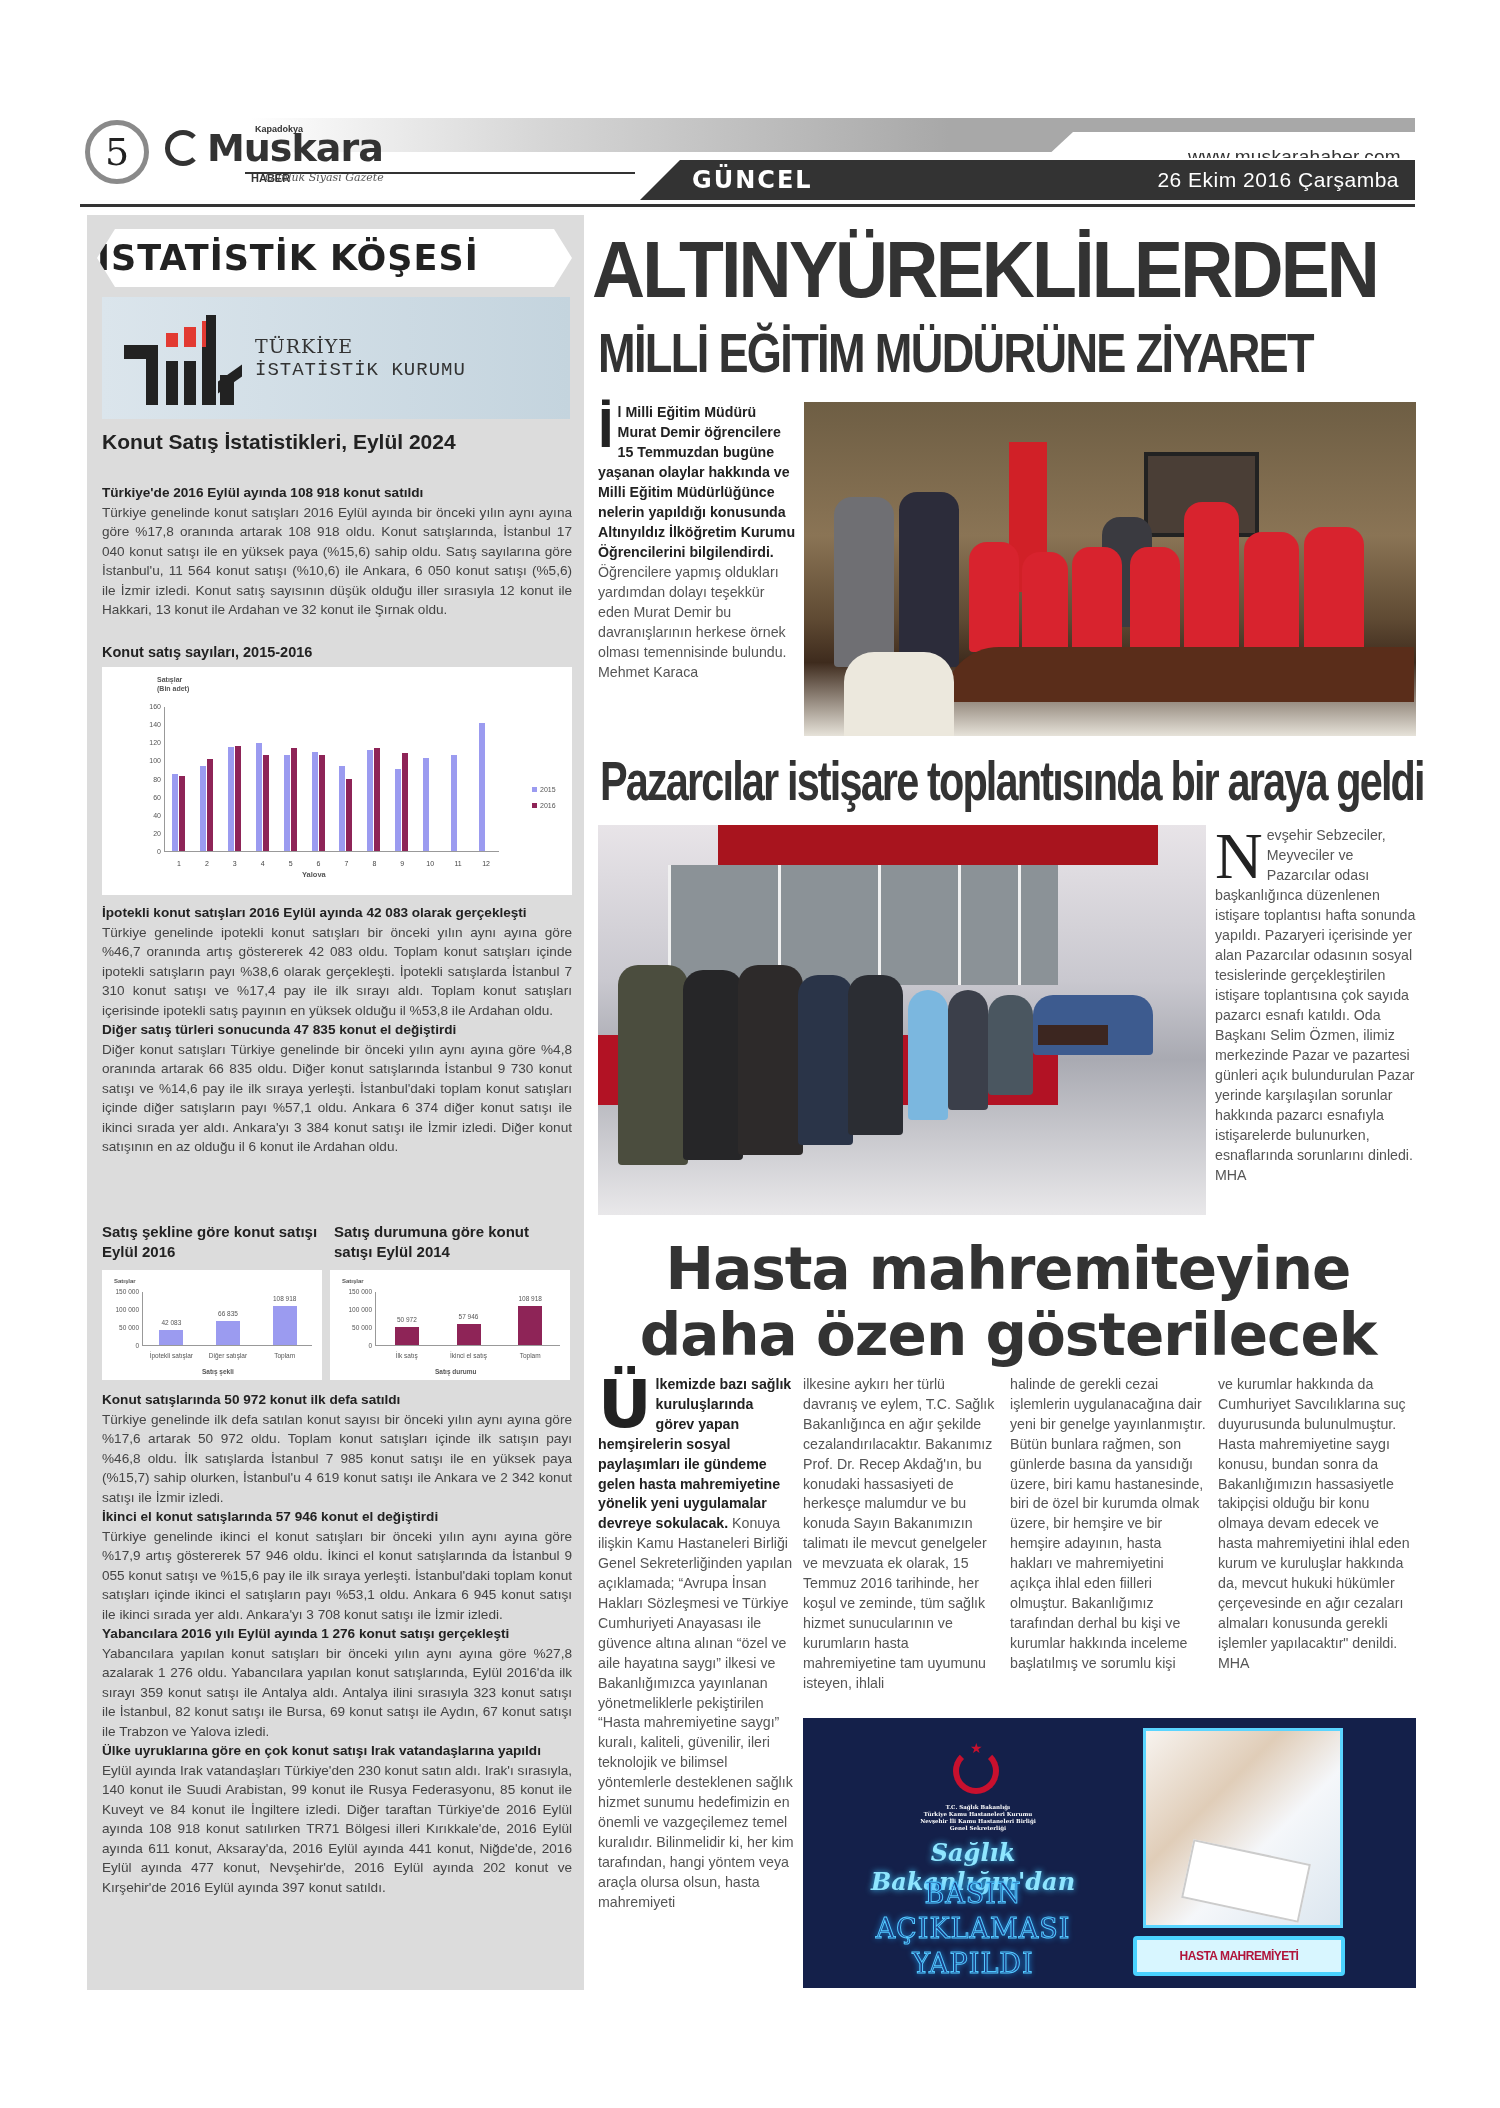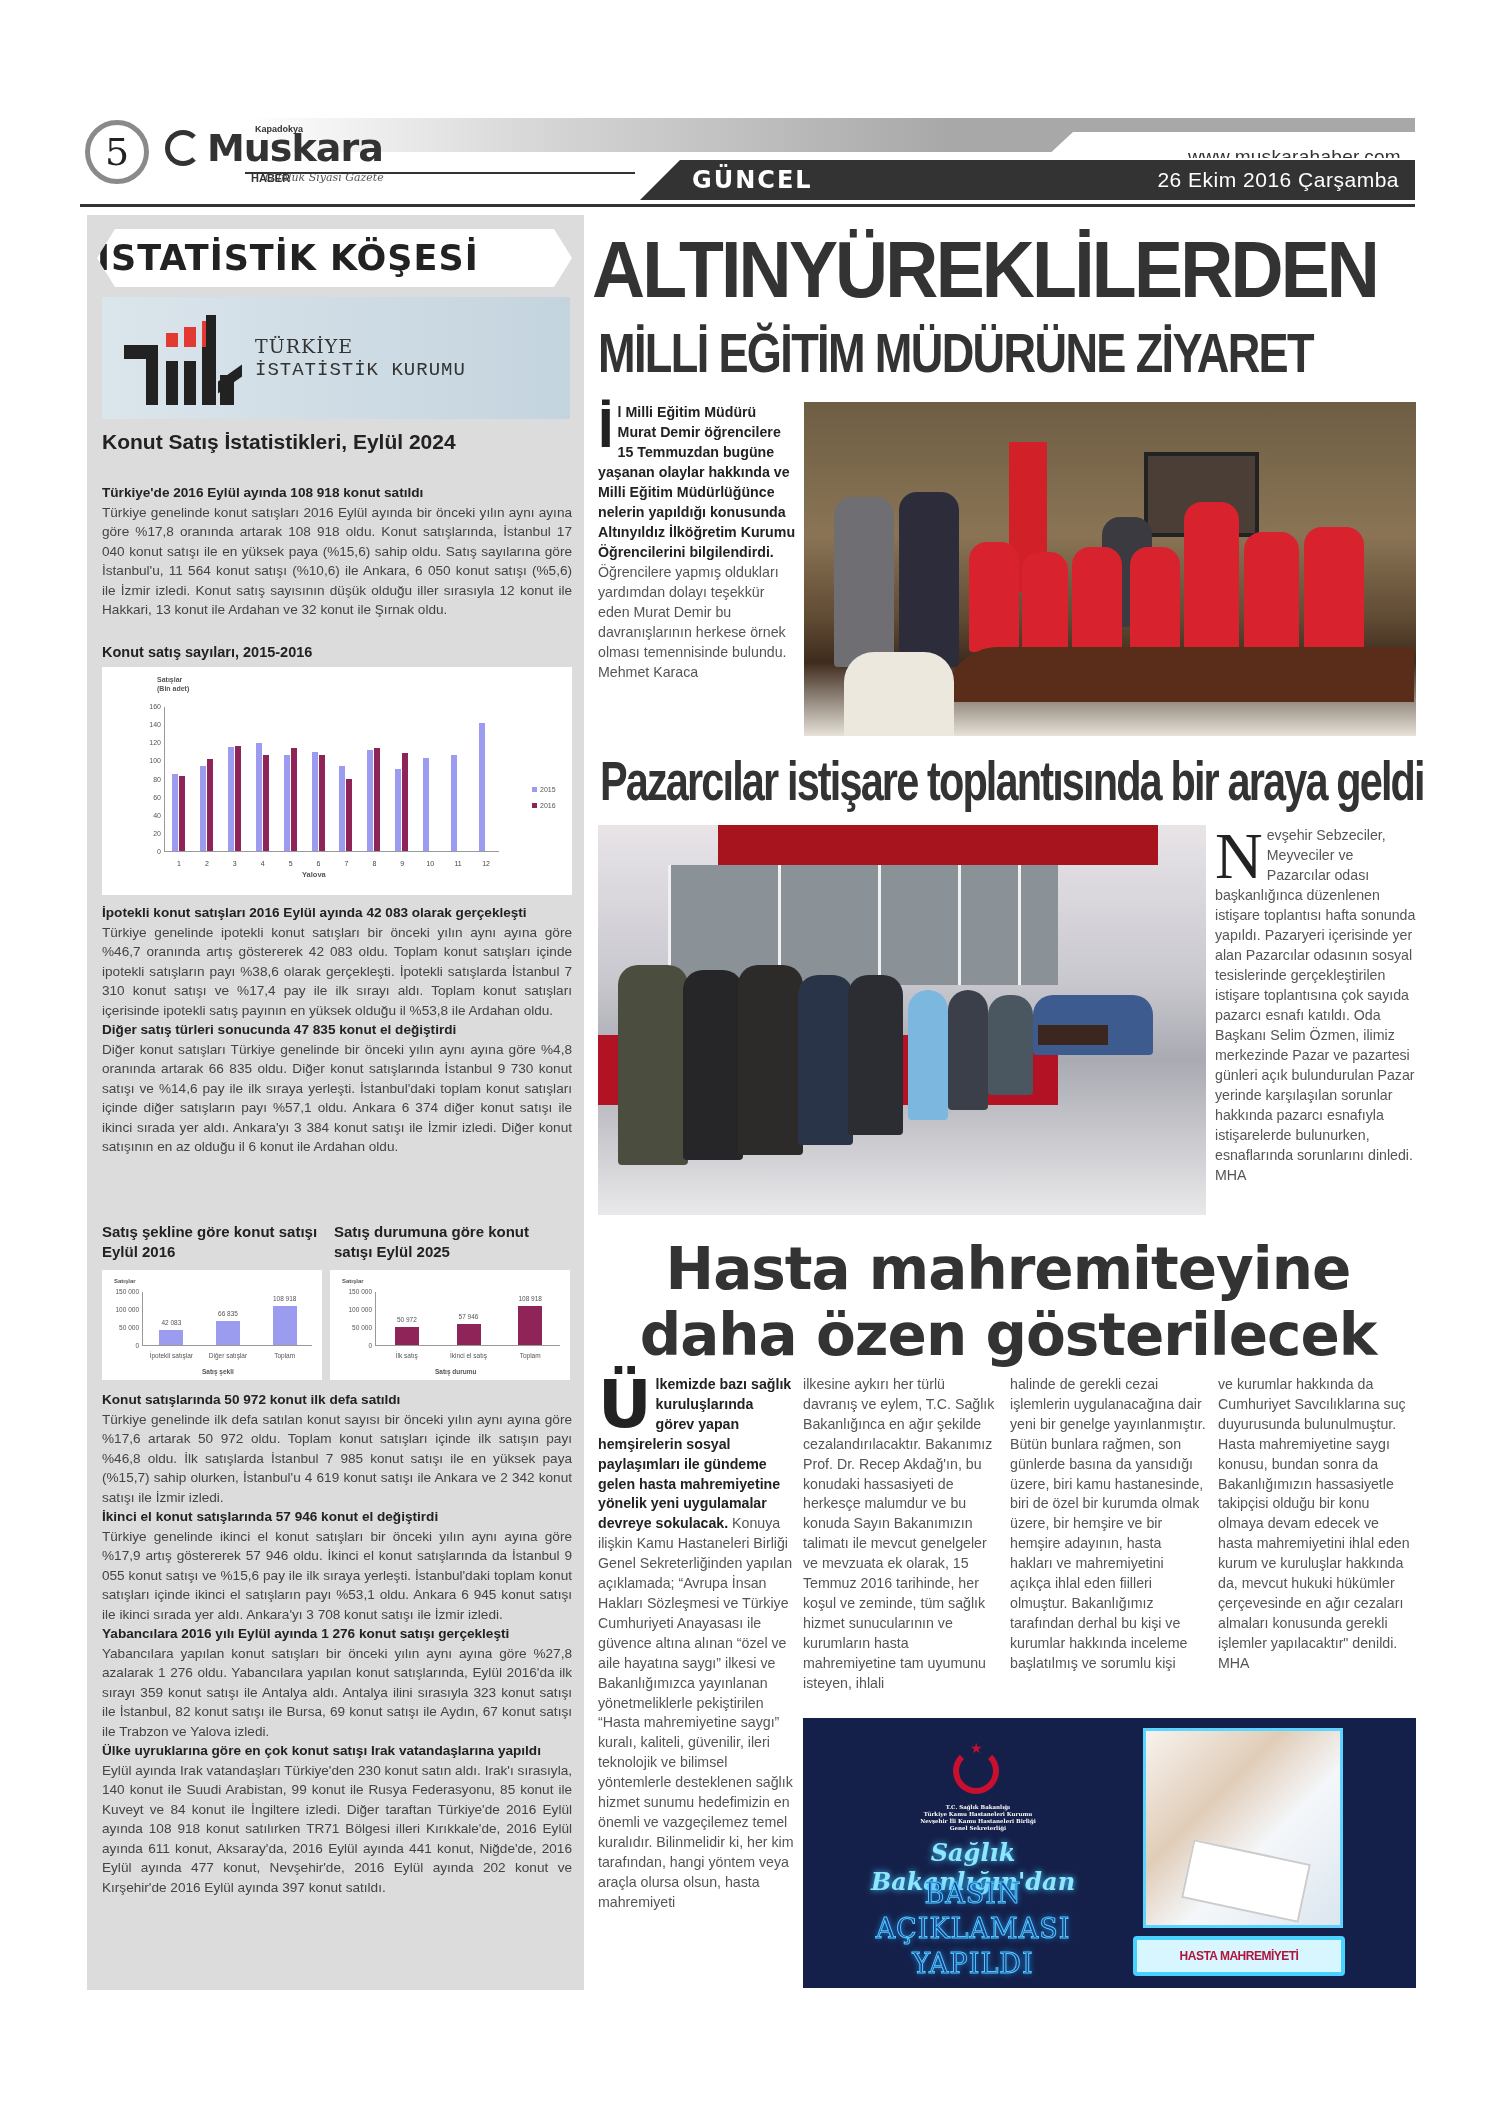--- a/index.html
+++ b/index.html
@@ -249,21 +249,21 @@
   </div>
 
   <div class="stats-body" style="top:688px;">
     <b>İpotekli konut satışları 2016 Eylül ayında 42 083 olarak gerçekleşti</b>
     <span>Türkiye genelinde ipotekli konut satışları bir önceki yılın aynı ayına göre %46,7 oranında artış göstererek 42 083 oldu. Toplam konut satışları içinde ipotekli satışların payı %38,6 olarak gerçekleşti. İpotekli satışlarda İstanbul 7 310 konut satışı ve %17,4 pay ile ilk sırayı aldı. Toplam konut satışları içerisinde ipotekli satış payının en yüksek olduğu il %53,8 ile Ardahan oldu.</span>
     <b>Diğer satış türleri sonucunda 47 835 konut el değiştirdi</b>
     <span>Diğer konut satışları Türkiye genelinde bir önceki yılın aynı ayına göre %4,8 oranında artarak 66 835 oldu. Diğer konut satışlarında İstanbul 9 730 konut satışı ve %14,6 pay ile ilk sıraya yerleşti. İstanbul'daki toplam konut satışları içinde diğer satışların payı %57,1 oldu. Ankara 6 374 diğer konut satışı ile ikinci sırada yer aldı. Ankara'yı 3 384 konut satışı ile İzmir izledi. Diğer konut satışının en az olduğu il 6 konut ile Ardahan oldu.</span>
   </div>
 
   <div class="mini-title" style="left:15px;top:1007px;width:220px;">Satış şekline göre konut satışı Eylül 2016</div>
-  <div class="mini-title" style="left:247px;top:1007px;width:230px;">Satış durumuna göre konut  satışı Eylül 2025</div>
+  <div class="mini-title" style="left:247px;top:1007px;width:230px;">Satış durumuna göre konut  satışı Eylül 2014</div>
 
   <div class="mini-chart" style="left:15px;width:220px;">
     <div class="ylab">Satışlar</div>
     <div class="plot" id="mini-plot-1" style="left:40px;width:170px;">
         <div class="mtick" style="left: -34px; bottom: -4px;">0</div>
         <div class="mtick" style="left: -34px; bottom: 14px;">50 000</div>
         <div class="mtick" style="left: -34px; bottom: 32px;">100 000</div>
         <div class="mtick" style="left: -34px; bottom: 50px;">150 000</div>
         <div class="mbar" style="background: rgb(155, 155, 240); left: 16.3333px; height: 15.1499px;"></div>
         <div class="mval" style="left: 3.33333px; bottom: 19.1499px;">42 083</div>

